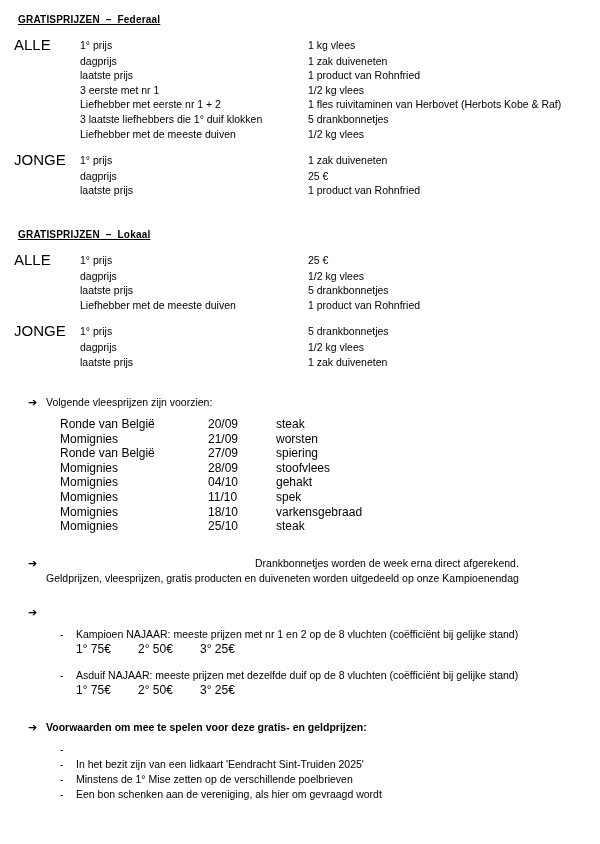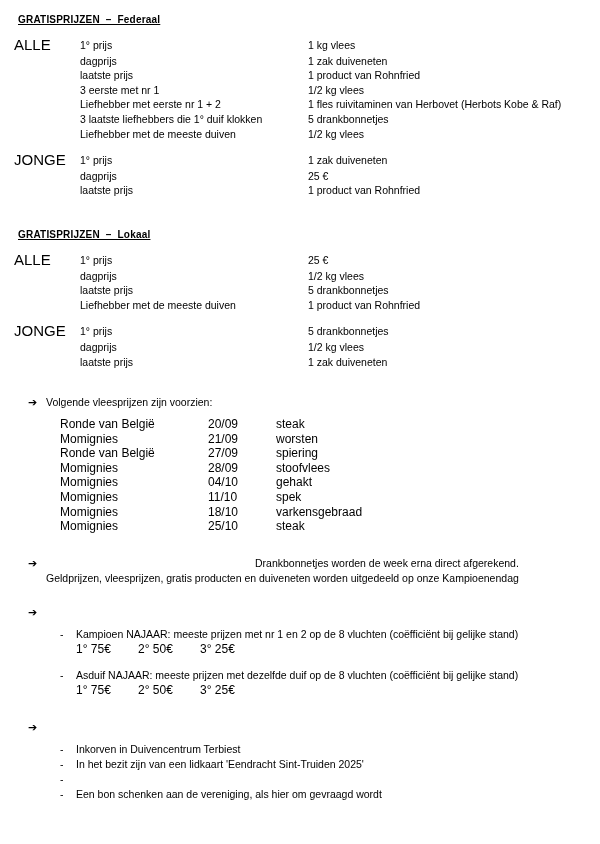--- a/index.html
+++ b/index.html
@@ -318,32 +318,33 @@
   <div class="prizes-row">
     <span class="pr1">1°  75€</span>
     <span class="pr2">2°  50€</span>
     <span class="pr3">3°  25€</span>
   </div>
 
   <div style="height:22px"></div>
 
   <div class="block">
     <div class="arrow">➔</div>
+    <div class="block-body bold">Voorwaarden om mee te spelen voor deze gratis- en geldprijzen:</div>
   </div>
   <div class="spacer-sm"></div>
 
   <div class="dash-row">
     <div class="dash">-</div>
-    <div>Inkorven in Duivencentrum Terbiest</div>
   </div>
   <div class="dash-row">
     <div class="dash">-</div>
     <div>In het bezit zijn van een lidkaart 'Eendracht Sint-Truiden 2025'</div>
   </div>
   <div class="dash-row">
     <div class="dash">-</div>
+    <div>Minstens de 1° Mise zetten op de verschillende poelbrieven</div>
   </div>
   <div class="dash-row">
     <div class="dash">-</div>
     <div>Een bon schenken aan de vereniging, als hier om gevraagd wordt</div>
   </div>
 
 </div>
 
 </body></html>

